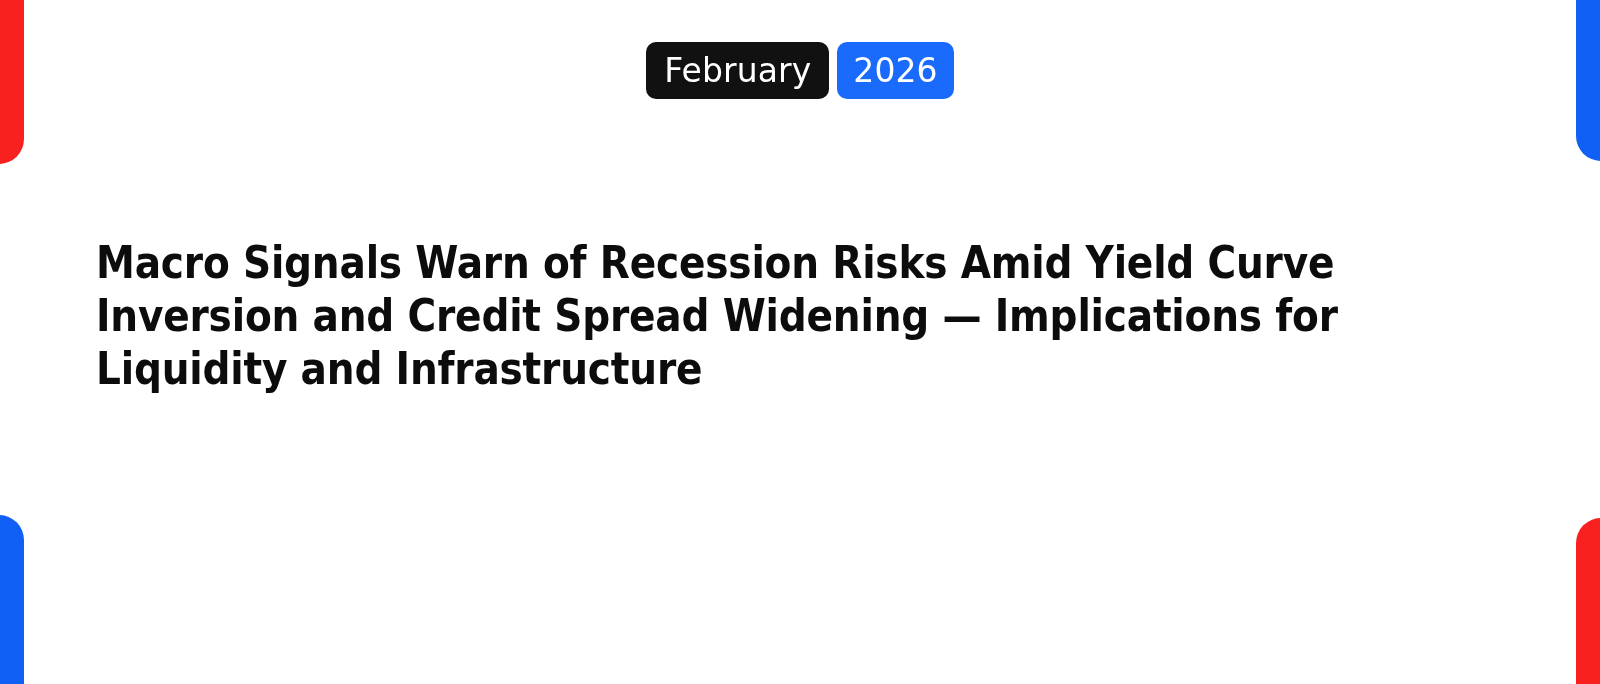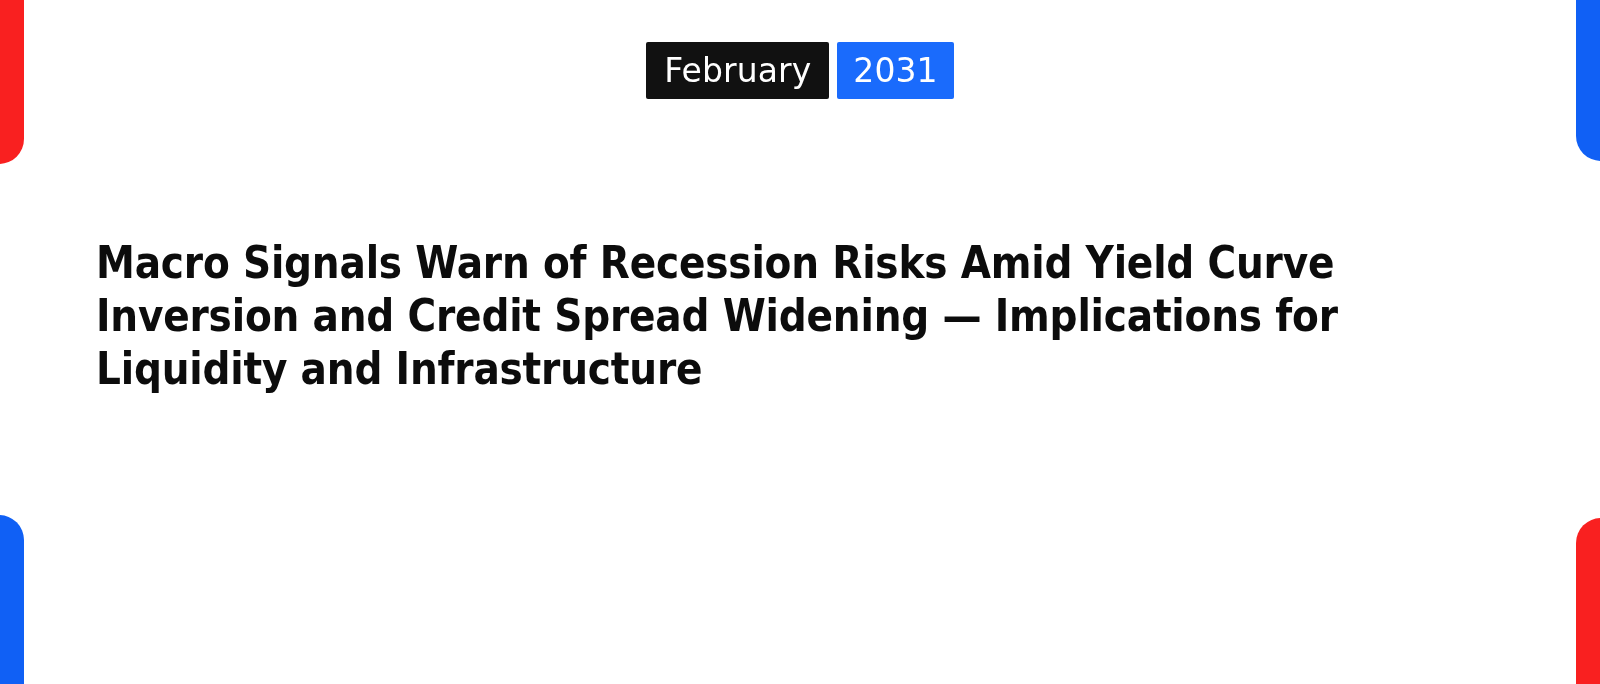--- a/index.html
+++ b/index.html
@@ -61,21 +61,21 @@
     justify-content: center;
     align-items: flex-start;
     gap: 8px;
   }
   .badge {
     display: flex;
     align-items: center;
     justify-content: center;
     height: 57px;
     box-sizing: border-box;
-    border-radius: 2px;
+    border-radius: 10px;
     font-family: "DejaVu Sans", sans-serif;
     font-size: 33px;
     font-weight: 400;
     letter-spacing: 0.1px;
     line-height: 1;
     color: #ffffff;
     white-space: nowrap;
   }
   .badge-month {
     background: #111111;
@@ -113,20 +113,20 @@
   <div class="accent-bar accent-top-left" style="background: rgb(249, 32, 32);"></div>
 
   <div class="accent-bar accent-top-right" style="background: rgb(16, 96, 245);"></div>
 
   <div class="accent-bar accent-bottom-left" style="background: rgb(16, 96, 245);"></div>
 
   <div class="accent-bar accent-bottom-right" style="background: rgb(249, 32, 32);"></div>
 
   <div class="date-badge-row">
     <span class="badge badge-month" style="background: rgb(17, 17, 17); color: rgb(255, 255, 255);">February</span>
-    <span class="badge badge-year" style="background: rgb(26, 107, 252); color: rgb(255, 255, 255);">2031</span>
+    <span class="badge badge-year" style="background: rgb(26, 107, 252); color: rgb(255, 255, 255);">2026</span>
   </div>
 
   <div class="headline-block">
     <h1 class="headline" style="color: rgb(12, 12, 12);">Macro Signals Warn of Recession Risks Amid Yield Curve Inversion and Credit Spread Widening — Implications for Liquidity and Infrastructure</h1>
   </div>
 
 </div>
 
 </body></html>

